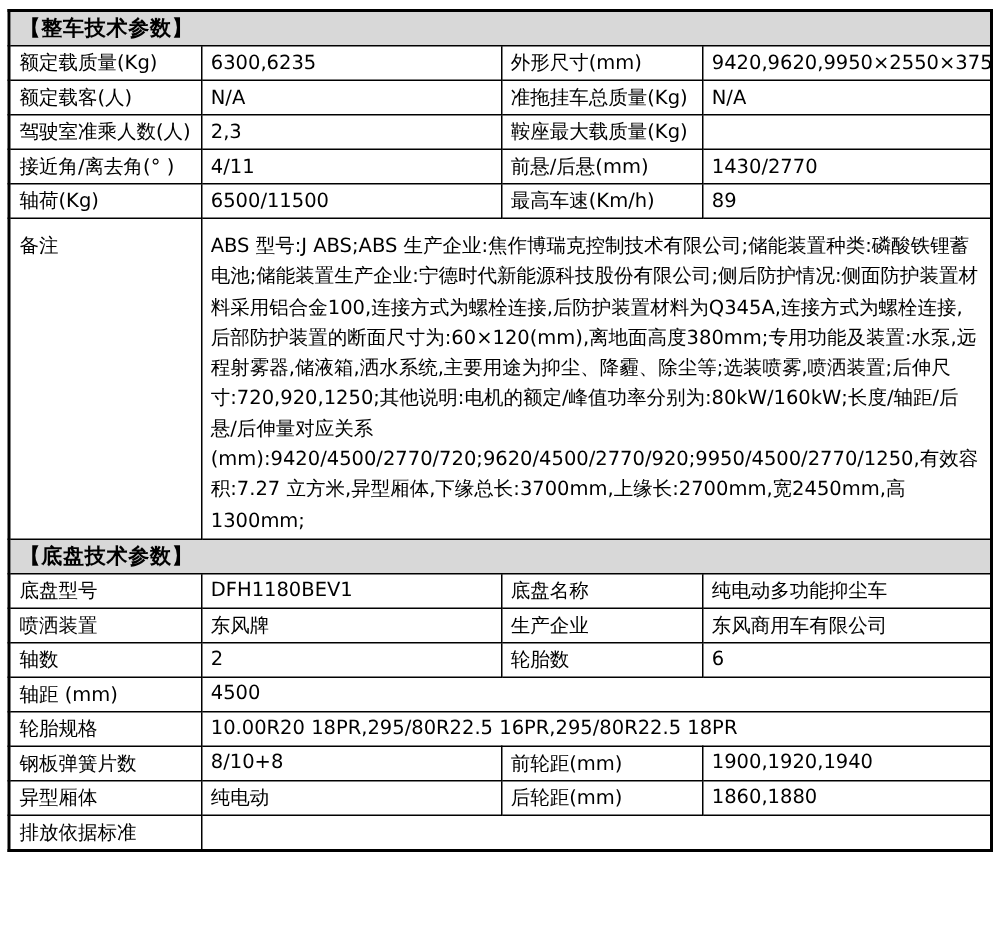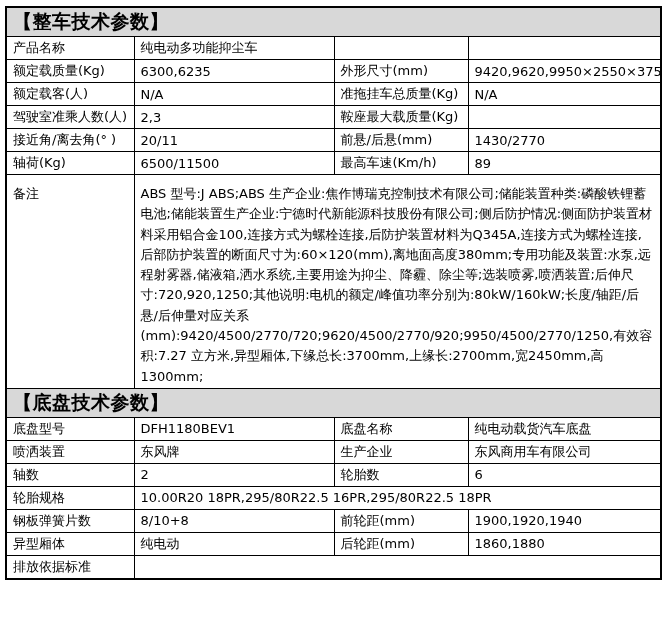--- a/index.html
+++ b/index.html
@@ -24,21 +24,21 @@
     color: #000000;
     padding: 1px 6px;
     height: 20px;
     overflow: hidden;
     white-space: nowrap;
     vertical-align: middle;
   }
   td.sec {
     background: #d8d8d8;
     font-weight: bold;
-    font-size: 19px;
+    font-size: 14px;
     letter-spacing: 0.5px;
   }
   tr.remark td {
     vertical-align: top;
     white-space: normal;
     line-height: 20.3px;
     height: 158px;
     padding-top: 9px;
   }
 </style>
@@ -53,46 +53,40 @@
       <col style="width:134px">
       <col style="width:193px">
     </colgroup>
 
     <tbody>
         <tr>
       <td class="sec" colspan="4">【整车技术参数】</td>
     </tr>
 
     <tr>
-      <td>产品名称</td>
-      <td>纯电动多功能抑尘车</td>
-      <td></td>
-      <td></td>
-    </tr>
-    <tr>
       <td>额定载质量(Kg)</td>
       <td>6300,6235</td>
       <td>外形尺寸(mm)</td>
       <td>9420,9620,9950×2550×3750</td>
     </tr>
     <tr>
       <td>额定载客(人)</td>
       <td>N/A</td>
       <td>准拖挂车总质量(Kg)</td>
       <td>N/A</td>
     </tr>
     <tr>
       <td>驾驶室准乘人数(人)</td>
       <td>2,3</td>
       <td>鞍座最大载质量(Kg)</td>
       <td></td>
     </tr>
     <tr>
       <td>接近角/离去角(° )</td>
-      <td>20/11</td>
+      <td>4/11</td>
       <td>前悬/后悬(mm)</td>
       <td>1430/2770</td>
     </tr>
     <tr>
       <td>轴荷(Kg)</td>
       <td>6500/11500</td>
       <td>最高车速(Km/h)</td>
       <td>89</td>
     </tr>
 
@@ -102,35 +96,39 @@
     </tr>
 
     <tr>
       <td class="sec" colspan="4">【底盘技术参数】</td>
     </tr>
 
     <tr>
       <td>底盘型号</td>
       <td>DFH1180BEV1</td>
       <td>底盘名称</td>
-      <td>纯电动载货汽车底盘</td>
+      <td>纯电动多功能抑尘车</td>
     </tr>
     <tr>
       <td>喷洒装置</td>
       <td>东风牌</td>
       <td>生产企业</td>
       <td>东风商用车有限公司</td>
     </tr>
     <tr>
       <td>轴数</td>
       <td>2</td>
       <td>轮胎数</td>
       <td>6</td>
     </tr>
 
+    <tr>
+      <td>轴距 (mm)</td>
+      <td colspan="3">4500</td>
+    </tr>
     <tr>
       <td>轮胎规格</td>
       <td colspan="3">10.00R20 18PR,295/80R22.5 16PR,295/80R22.5 18PR</td>
     </tr>
 
     <tr>
       <td>钢板弹簧片数</td>
       <td>8/10+8</td>
       <td>前轮距(mm)</td>
       <td>1900,1920,1940</td>

